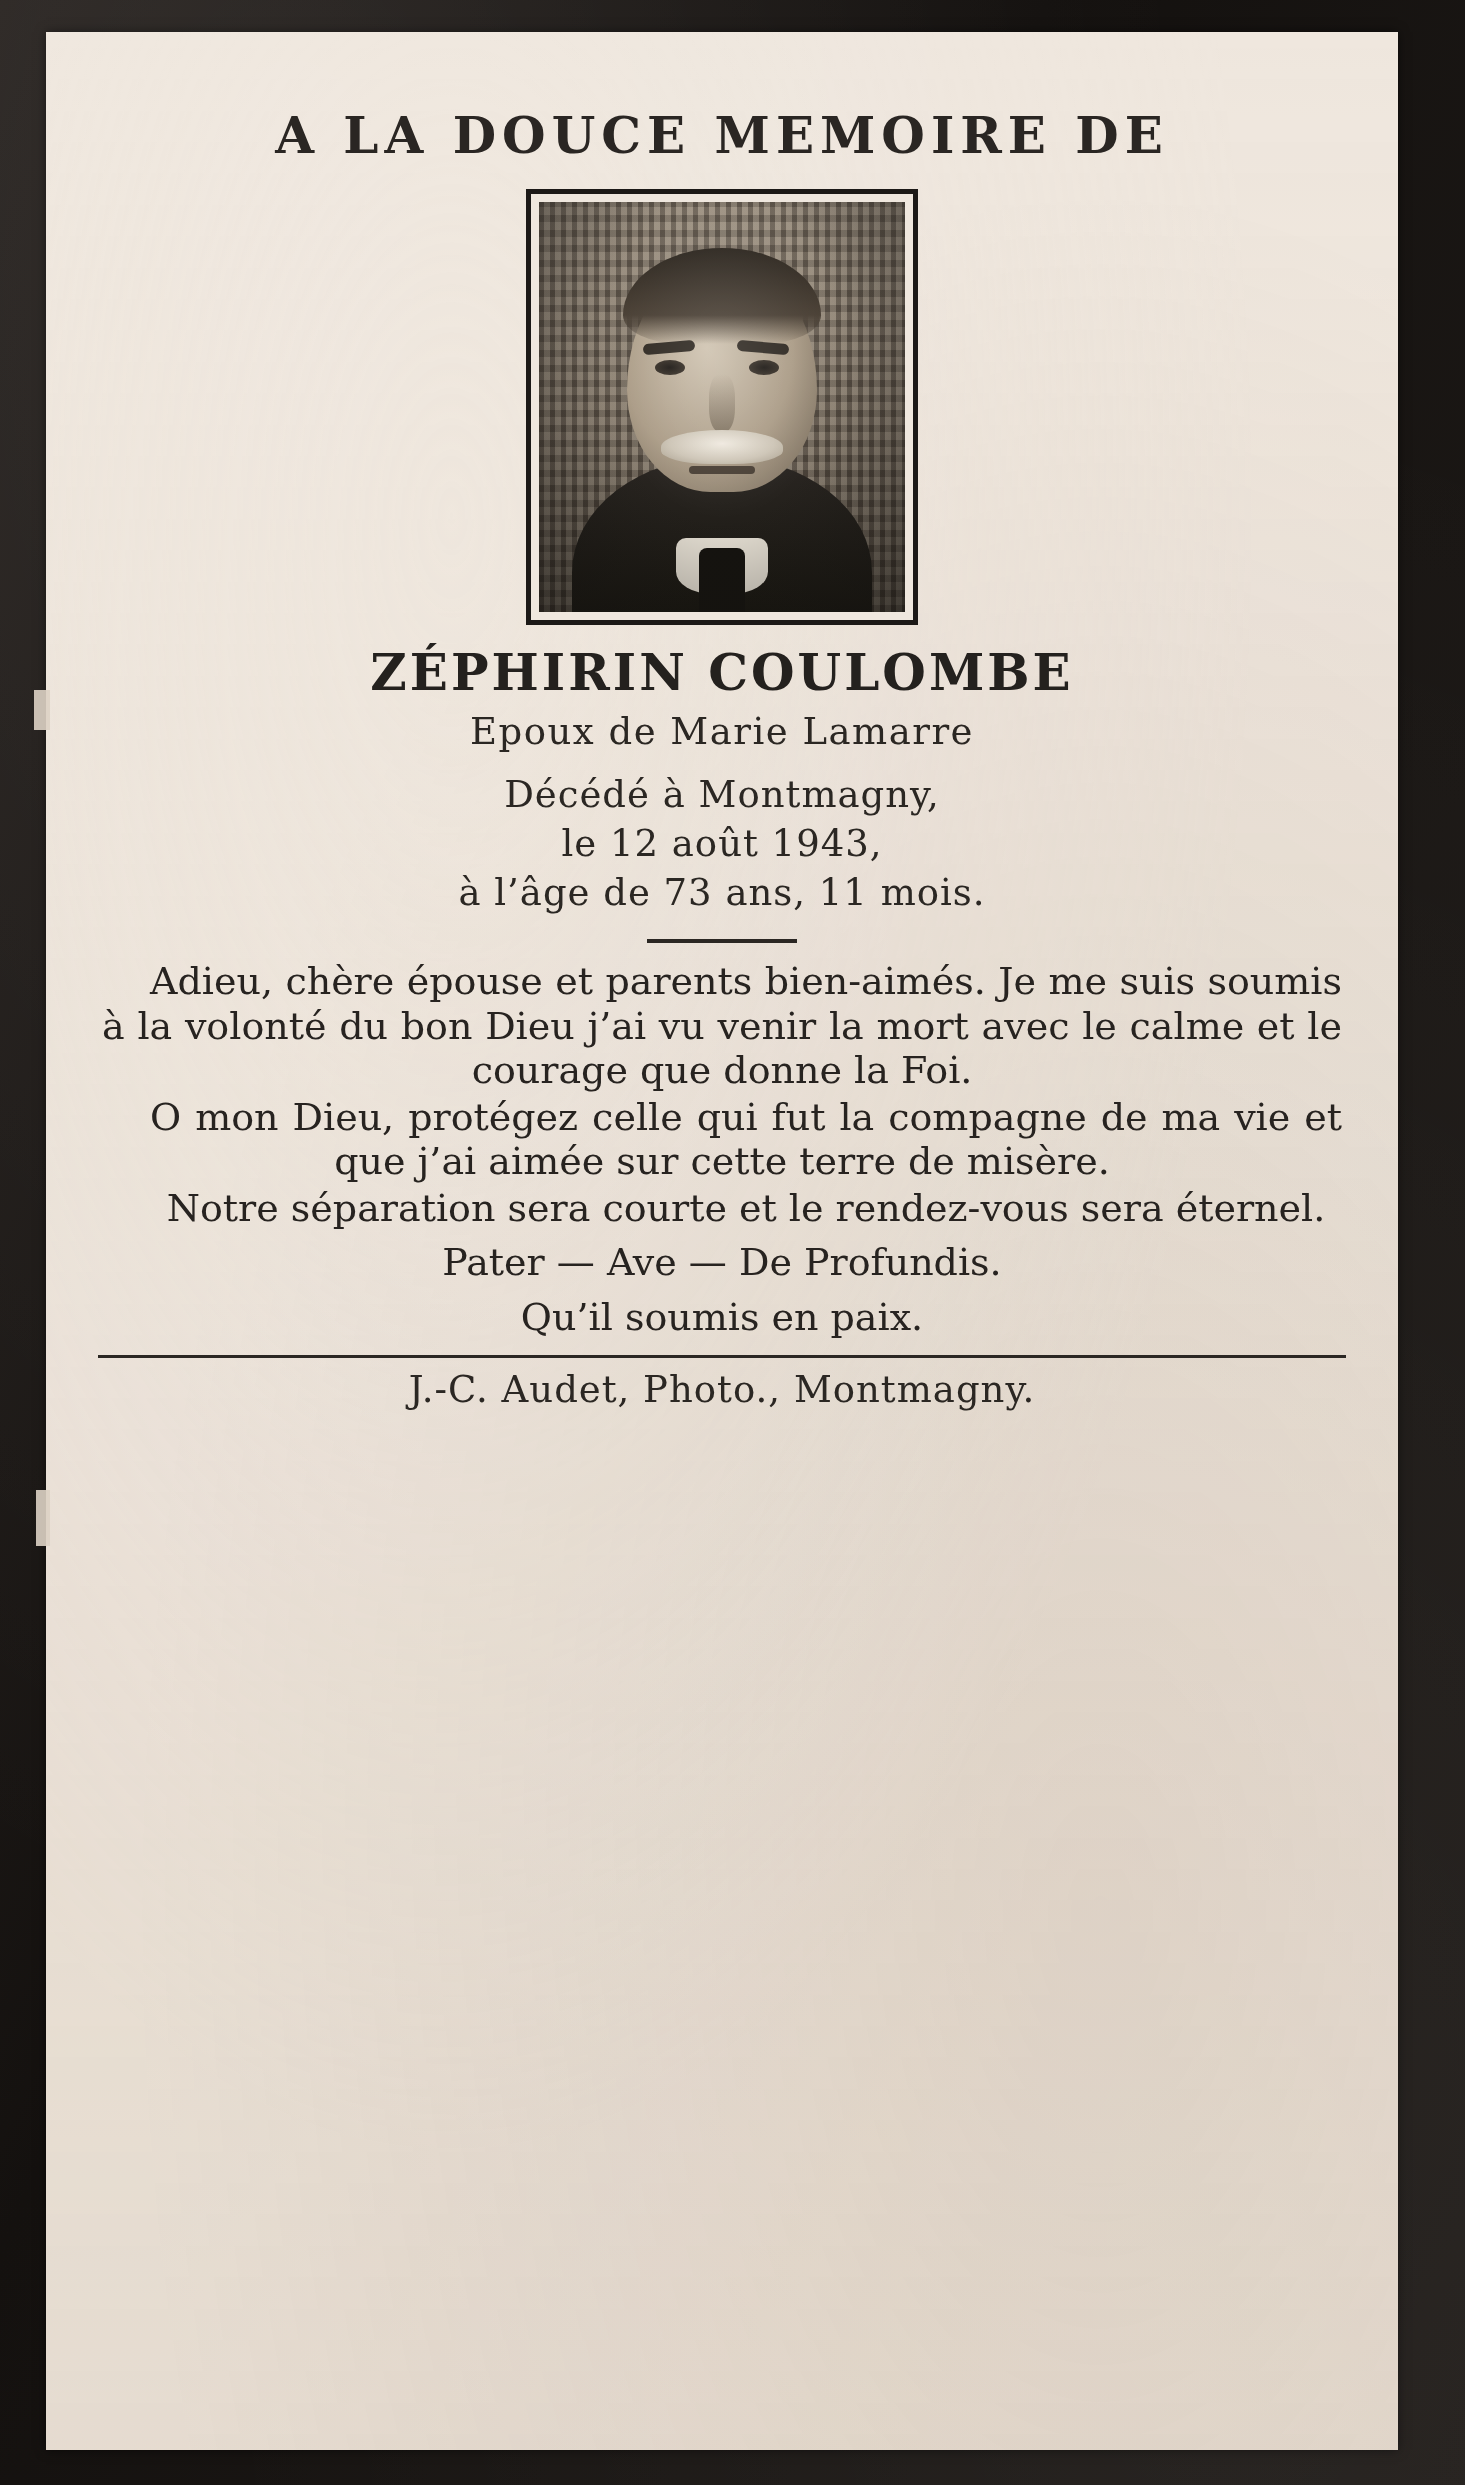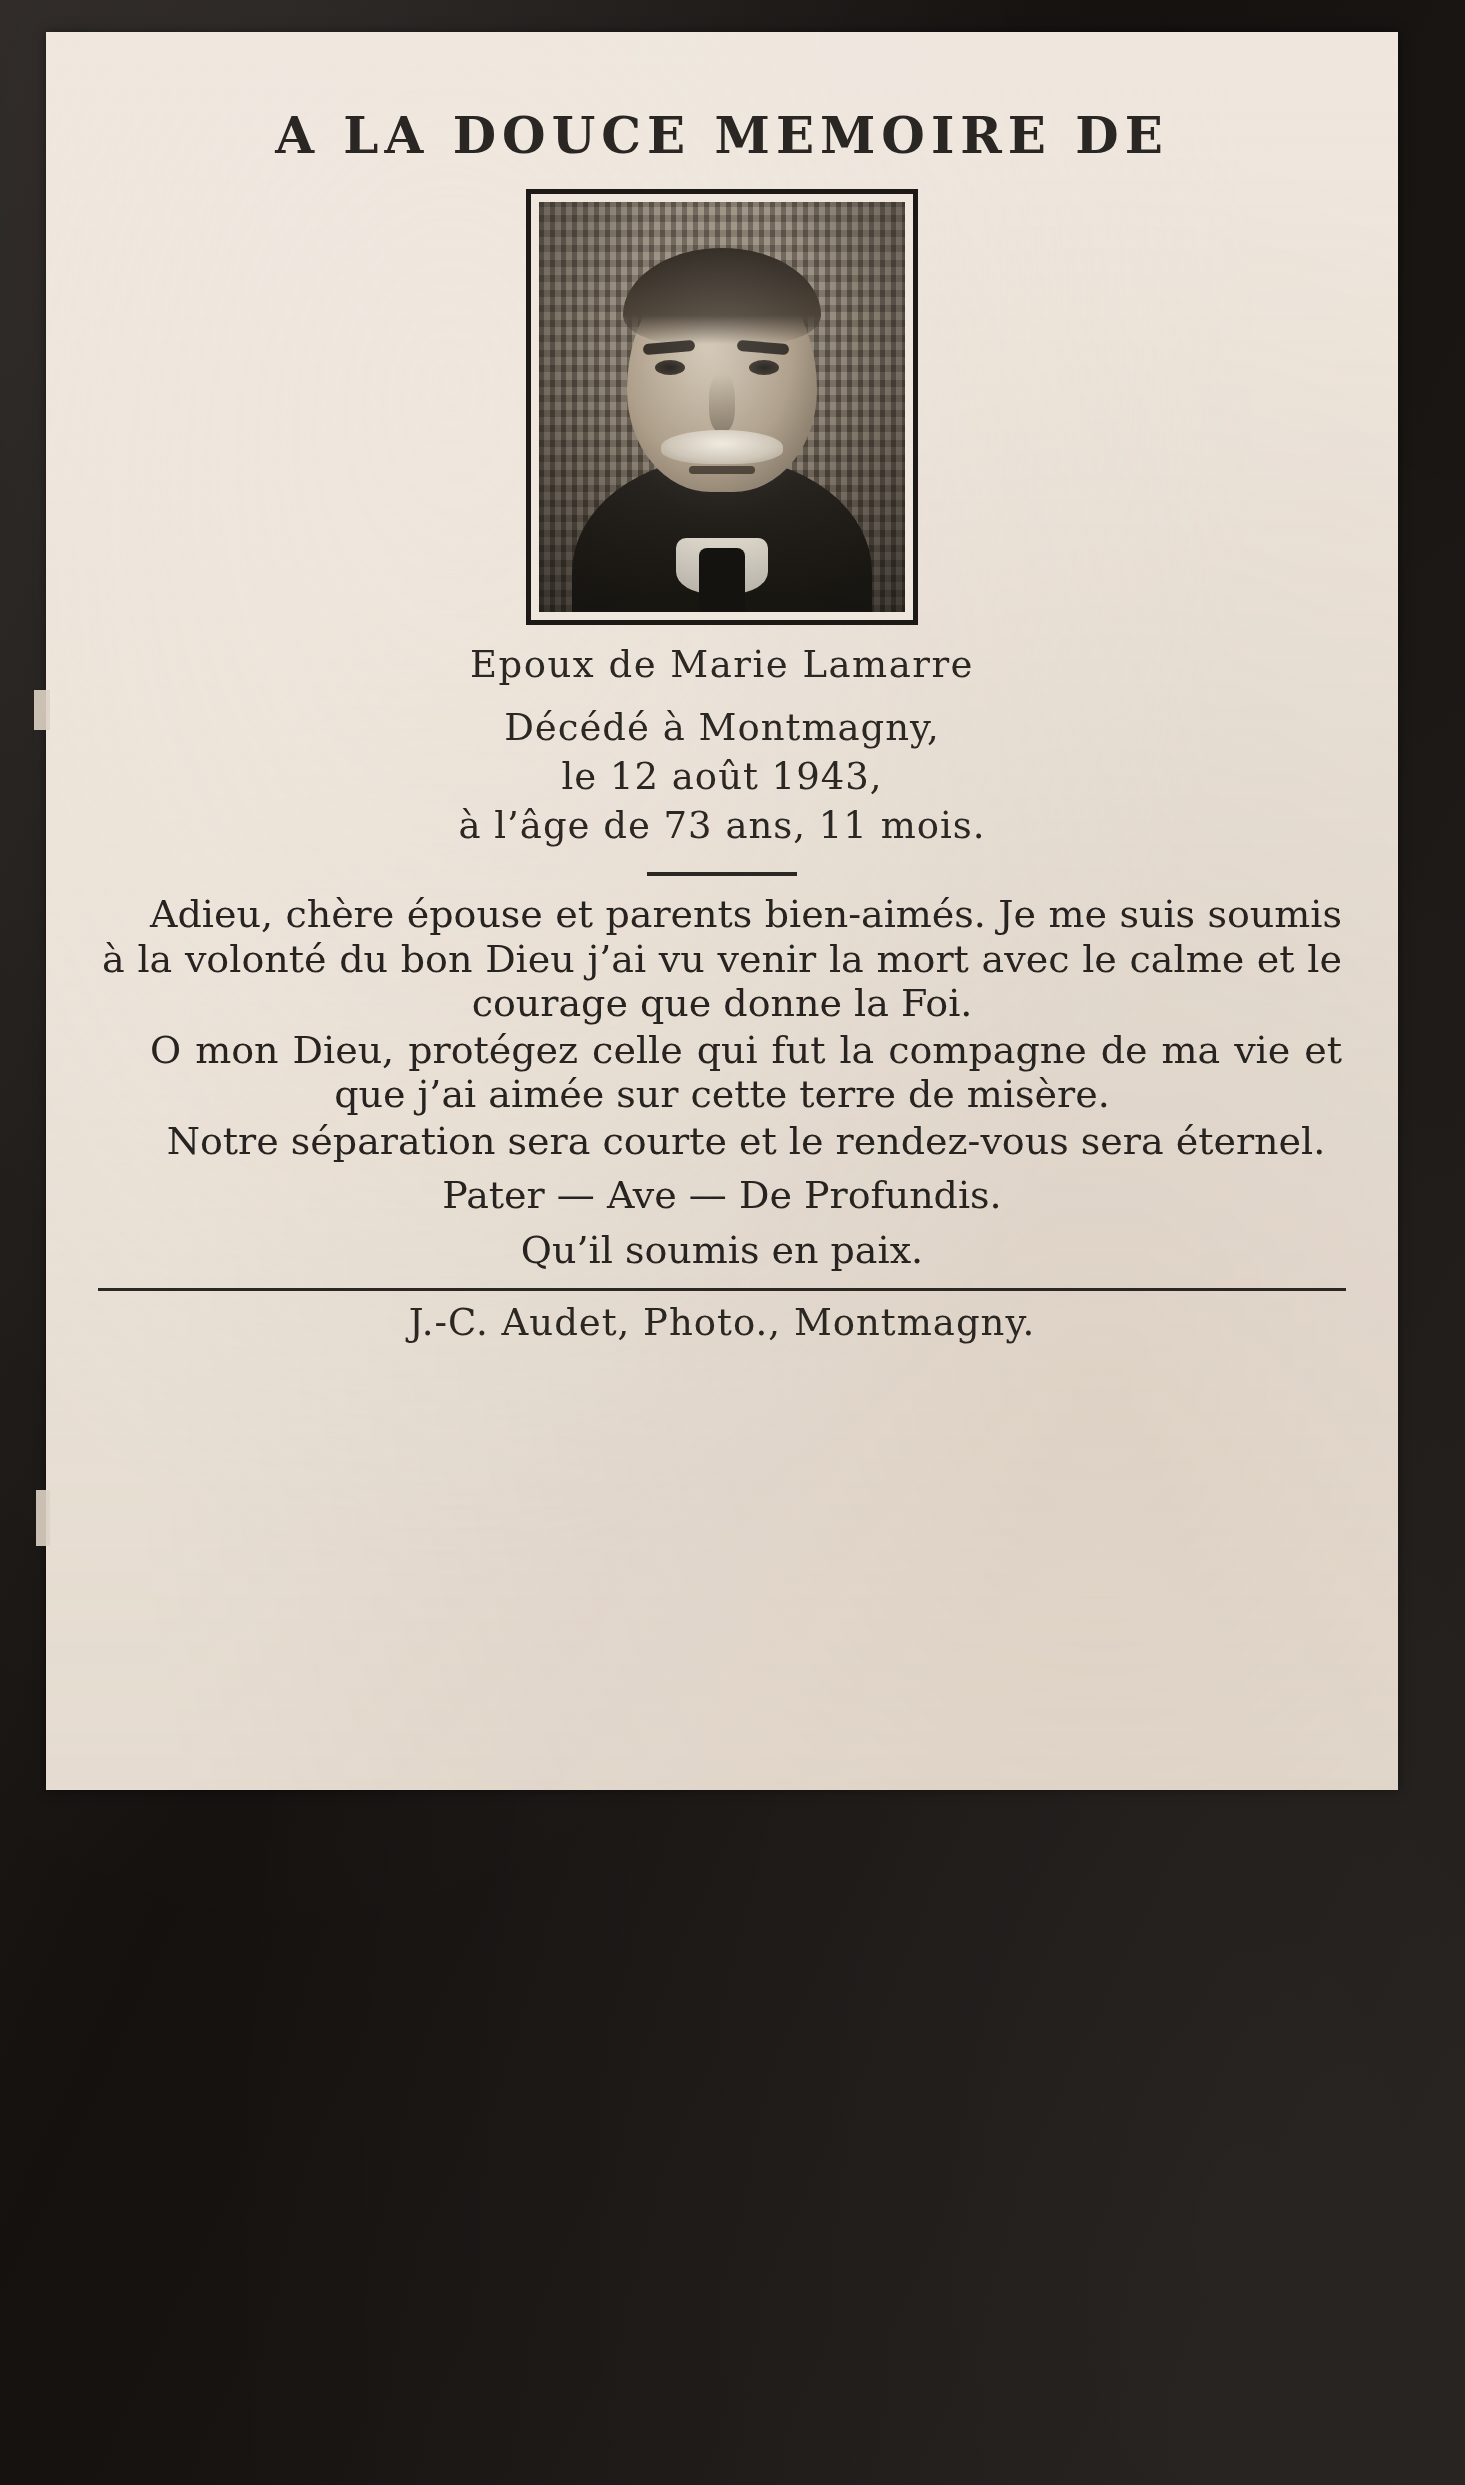--- a/index.html
+++ b/index.html
@@ -31,21 +31,21 @@
       radial-gradient(ellipse at 85% 90%, rgba(255,255,255,0.04), rgba(0,0,0,0) 60%);
     pointer-events: none;
   }
 
   
   .card {
     position: absolute;
     left: 46px;
     top: 32px;
     width: 1352px;
-    height: 1758px;
+    height: 2418px;
     background: #efe7de;
     box-shadow: 0 0 10px rgba(0,0,0,0.55);
     overflow: hidden;
   }
   .card::before {
     content: "";
     position: absolute;
     inset: 0;
     background:
       radial-gradient(ellipse at 30% 20%, rgba(255,255,255,0.55), rgba(0,0,0,0) 60%),
@@ -299,20 +299,21 @@
           <div class="eye-r"></div>
           <div class="nose"></div>
           <div class="moustache"></div>
           <div class="mouth"></div>
           <div class="collar"></div>
           <div class="tie"></div>
           <div class="vignette"></div>
         </div>
       </div>
 
+      <div class="name">ZÉPHIRIN  COULOMBE</div>
 
       <div class="spouse">Epoux de Marie Lamarre</div>
 
       <div class="death-line">Décédé à Montmagny,</div>
       <div class="death-line">le 12 août 1943,</div>
       <div class="death-line">à l’âge de 73 ans, 11 mois.</div>
 
       <div class="rule-short"></div>
 
       <div class="prayer">

